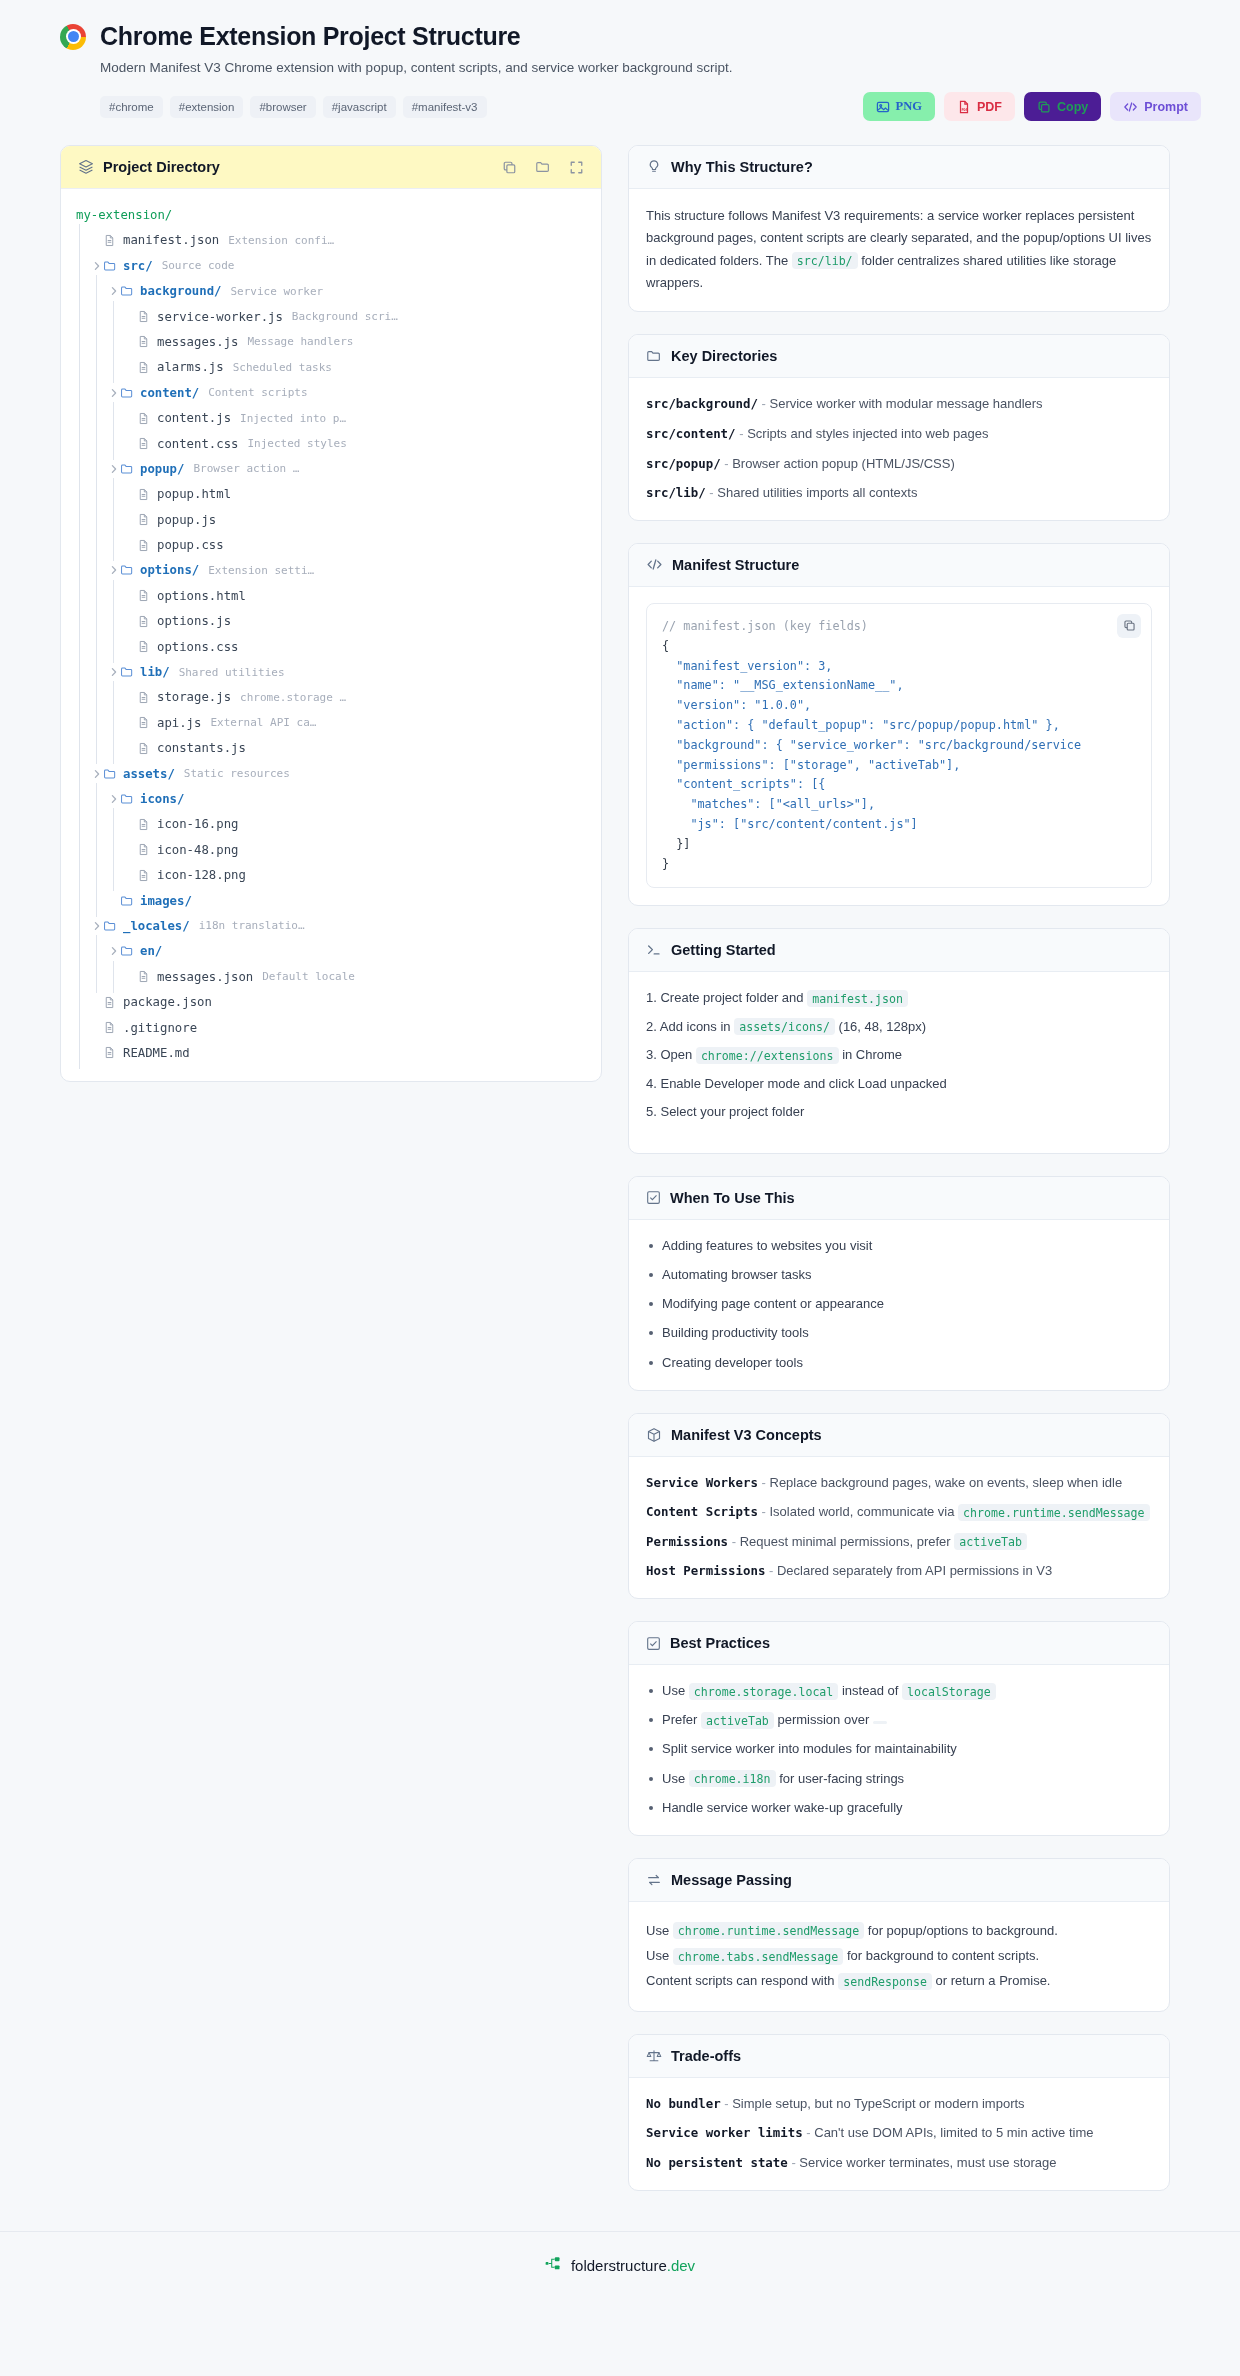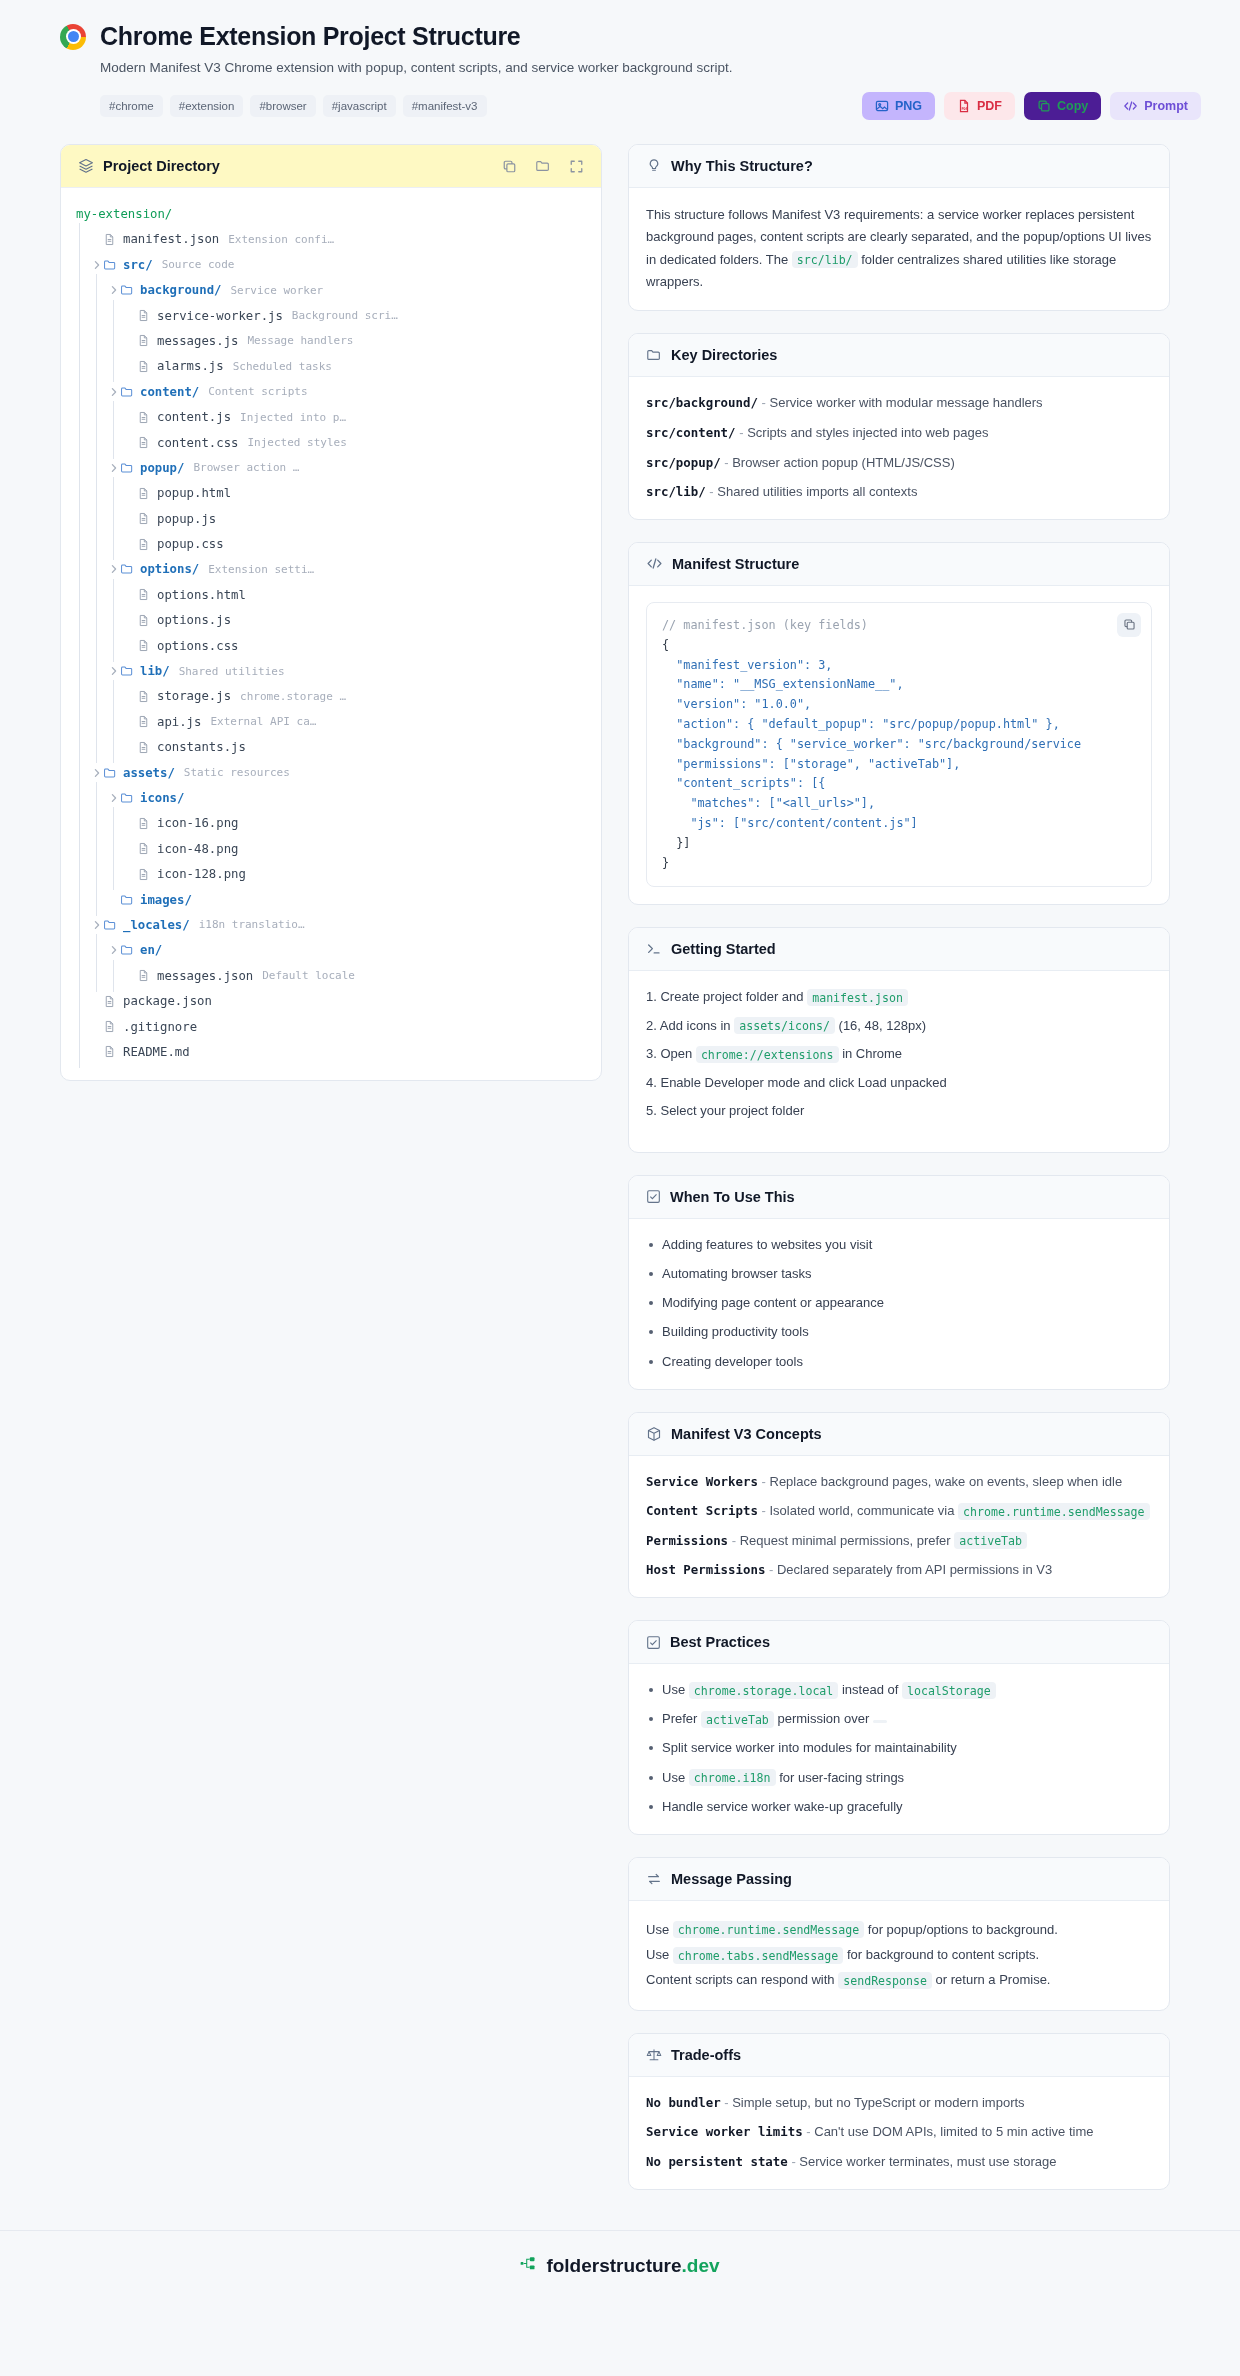--- a/index.html
+++ b/index.html
@@ -44,21 +44,21 @@
     background: #eef1f6; color: #5b6576; border-radius: 5px;
     font-size: 11.5px; padding: 5px 9px;
   }
   .actions { margin-left: auto; display: flex; gap: 9px; }
   .act-btn {
     display: inline-flex; align-items: center; gap: 6px;
     border-radius: 7px; padding: 7px 13px;
     font-size: 12.5px; font-weight: bold; cursor: pointer;
     border: none;
   }
-  .act-png  { background: #c4b5fd; color: #2563c9; }
+  .act-png  { background: #86efac; color: #2563c9; font-family: Liberation Serif, serif; }
   .act-pdf  { background: #fde7ea; color: #d92d43; }
   .act-copy { background: #4c1d95; color: #1f9d57; }
   .act-prompt { background: #e9e5fb; color: #6d4ed6; }
   .act-btn svg { display: block; }
 
   
   .columns {
     display: flex; gap: 26px;
     padding: 10px 60px 0 60px;
     align-items: flex-start;
@@ -169,21 +169,21 @@
     display: flex; align-items: center; justify-content: center; cursor: pointer;
   }
 
   
   .site-footer {
     margin-top: 18px;
     border-top: 1px solid #e6eaf0;
     padding: 24px 0 26px 0;
     display: flex; align-items: center; justify-content: center; gap: 9px;
   }
-  .footer-brand { font-size: 19px; font-weight: bold; color: #111827; }
+  .footer-brand { font-size: 15px; font-weight: normal; color: #111827; }
   .footer-brand .dev { color: #12a35c; }
 </style>
 </head>
 <body>
 
 <div class="page">
 
   <div class="site-header">
     <div class="title-row">
       <span class="chrome-logo"></span>

